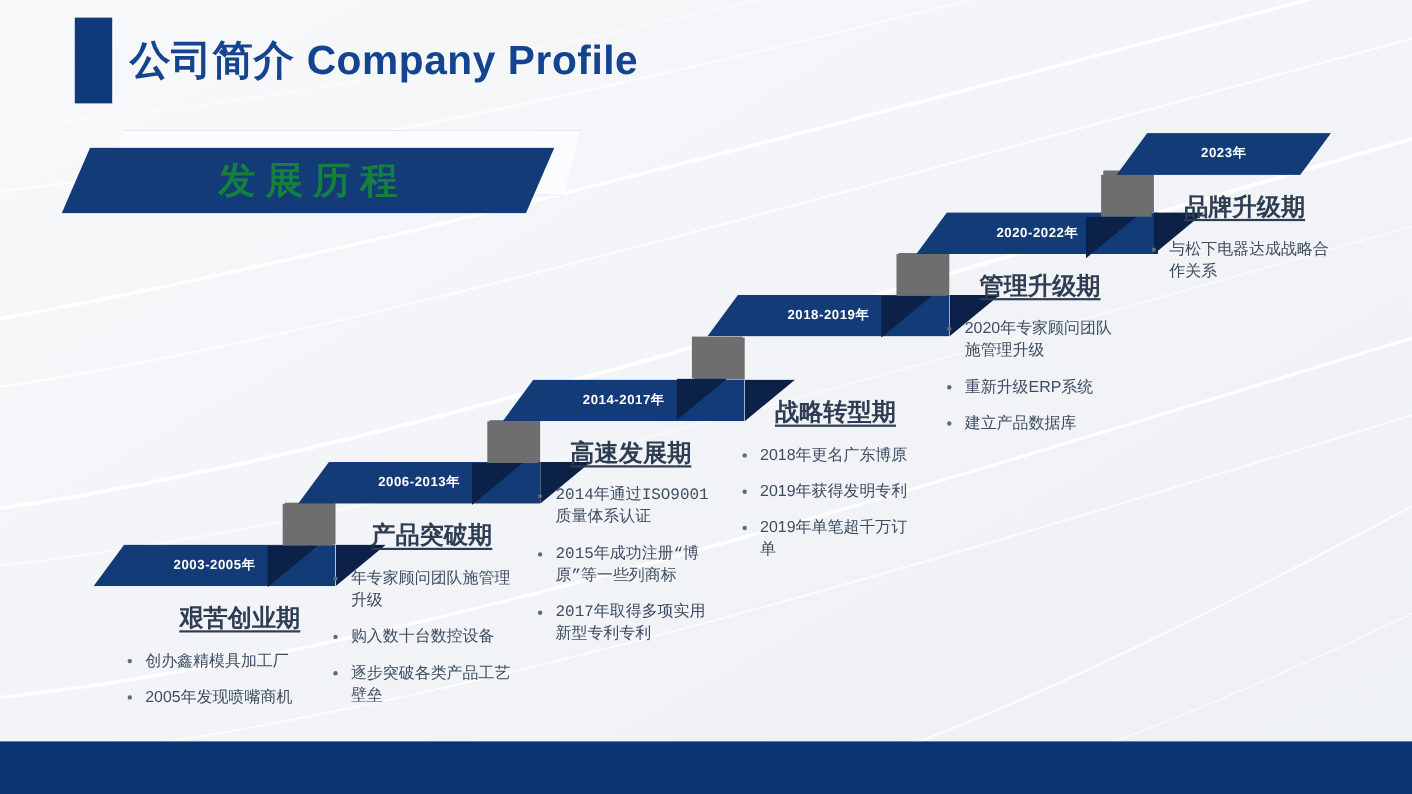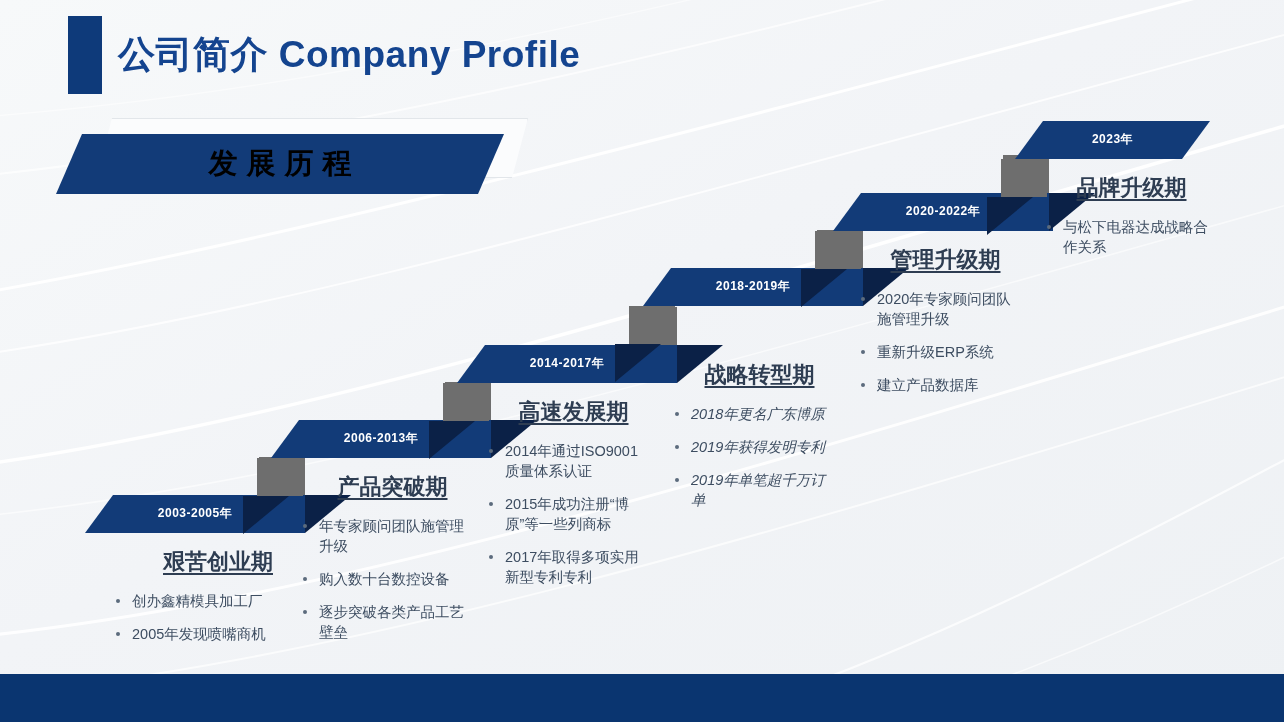--- a/index.html
+++ b/index.html
@@ -43,21 +43,21 @@
   }
   #banner-main{
     position:absolute;left:0;top:16px;width:448px;height:60px;
     background:#123b78;
     -webkit-clip-path:polygon(26px 0,100% 0,calc(100% - 26px) 100%,0 100%);
     clip-path:polygon(26px 0,100% 0,calc(100% - 26px) 100%,0 100%);
   }
   #banner-label{
     position:absolute;left:0;top:16px;width:448px;height:60px;
     display:flex;align-items:center;justify-content:center;
-    color:#000000;font-size:29px;font-weight:bold;letter-spacing:9px;
+    color:#15803d;font-size:34px;font-weight:bold;letter-spacing:9px;
     text-indent:9px;
   }
 
   
   #stairs{position:absolute;inset:0;z-index:4;}
 
   .step{position:absolute;}
 
   
   .step-bar{
@@ -186,40 +186,40 @@
       </div>
     </div>
     <div class="step" style="left: 0px; top: 0px;">
       <div class="step-shadow" style="left: 631px; top: 307px;"></div>
       <div class="step-shadow" style="left: 443px; top: 383px;"></div>
       <div class="step-drop" style="left: 429px; top: 421px;"></div>
       <div class="step-bar slant-left" style="left: 457px; top: 345px; width: 220px; position: absolute;">
         <span class="step-year">2014-2017年</span>
       </div>
       <div class="step-fold" style="left: 677px; top: 345px;"></div>
-      <div class="step-body" style="left: 486px; top: 397px; width: 205px;">
+      <div class="step-body" style="left: 486px; top: 397px; width: 205px; font-family: Liberation Mono, monospace;">
         <div class="step-phase" style="text-align: center; width: 175px;">高速发展期</div>
         <ul class="step-list" style="width: 165px;">
           <li>2014年通过ISO9001质量体系认证</li>
           <li>2015年成功注册“博原”等一些列商标</li>
           <li>2017年取得多项实用新型专利专利</li>
         </ul>
       </div>
     </div>
     <div class="step" style="left: 0px; top: 0px;">
       <div class="step-shadow" style="left: 817px; top: 230px;"></div>
       <div class="step-shadow" style="left: 629px; top: 306px;"></div>
       <div class="step-drop" style="left: 615px; top: 344px;"></div>
       <div class="step-bar slant-left" style="left: 643px; top: 268px; width: 220px; position: absolute;">
         <span class="step-year">2018-2019年</span>
       </div>
       <div class="step-fold" style="left: 863px; top: 268px;"></div>
       <div class="step-body" style="left: 672px; top: 320px; width: 205px;">
         <div class="step-phase" style="text-align: center; width: 175px; margin-top: 40px;">战略转型期</div>
-        <ul class="step-list" style="width: 165px; font-style: italic;">
+        <ul class="step-list" style="width: 165px;">
           <li>2018年更名广东博原</li>
           <li>2019年获得发明专利</li>
           <li>2019年单笔超千万订单</li>
         </ul>
       </div>
     </div>
     <div class="step" style="left: 0px; top: 0px;">
       <div class="step-shadow" style="left: 1003px; top: 155px;"></div>
       <div class="step-shadow" style="left: 815px; top: 231px;"></div>
       <div class="step-drop" style="left: 801px; top: 269px;"></div>

